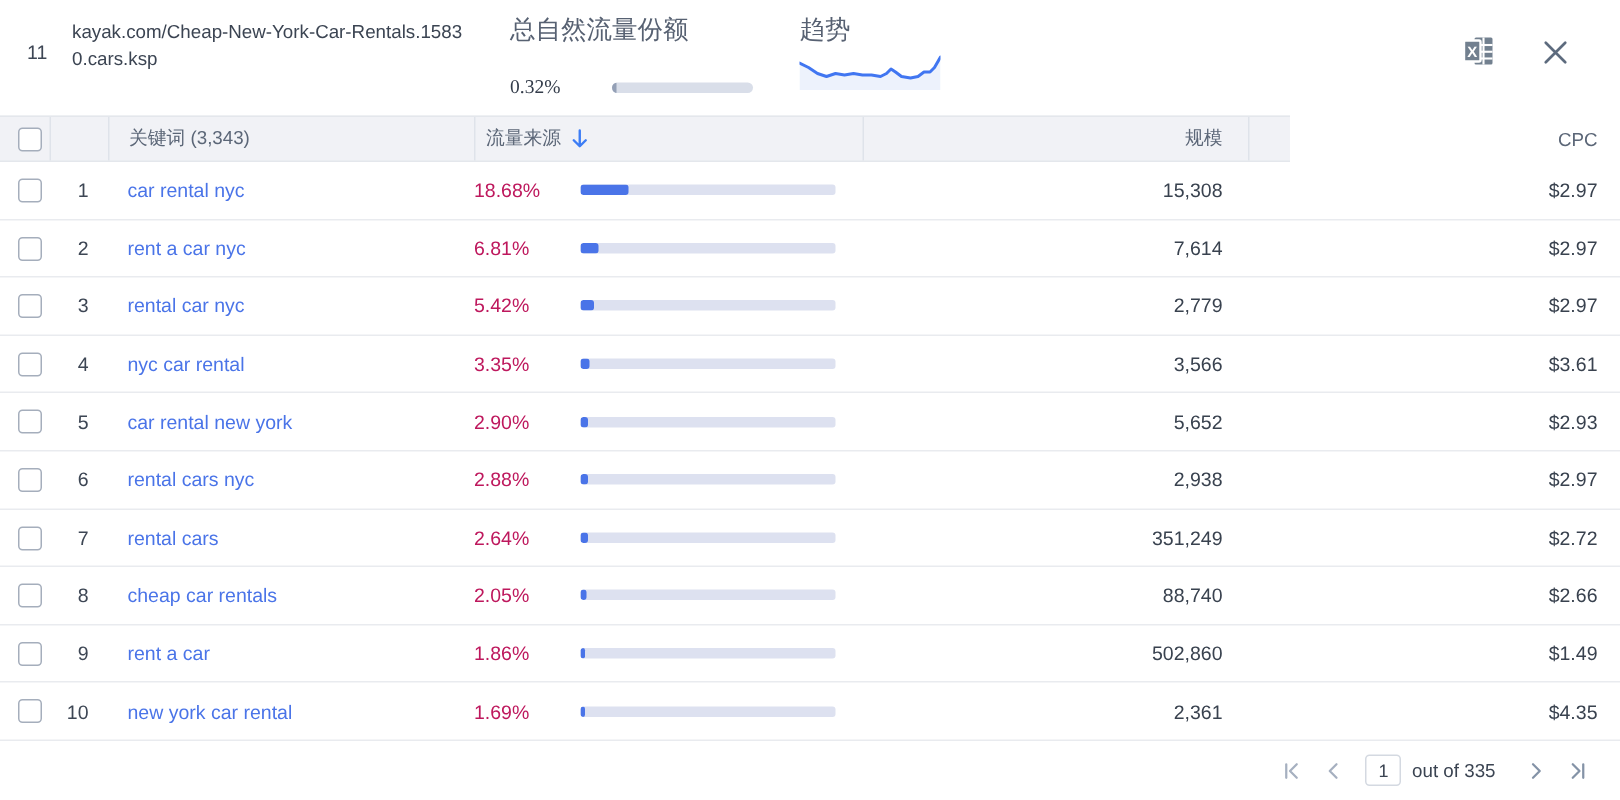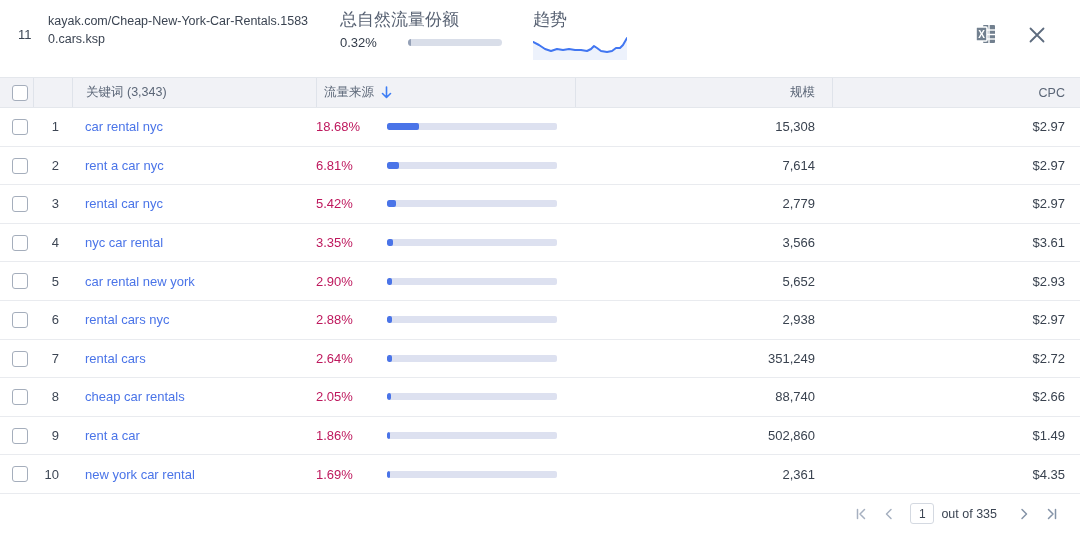--- a/index.html
+++ b/index.html
@@ -6,33 +6,33 @@
   body { background:#fff; font-family:"Liberation Sans", sans-serif; }
   .app { position:relative; width:1080px; height:533px; background:#fff; overflow:hidden; }
 
   
   .panel-header { position:absolute; top:0; left:0; width:1080px; height:77px; background:#fff; }
   .row-index { position:absolute; left:18px; top:27px; font-size:13px; color:#3d4654; }
   .url-link { position:absolute; left:48px; top:13px; width:268px; font-size:12.5px; line-height:17.5px;
               color:#3b4452; word-break:break-all; text-decoration:none; cursor:pointer; }
   .metric { position:absolute; left:340px; top:8px; }
   .metric-label { font-size:17px; color:#576172; }
-  .metric-row { margin-top:4px; display:flex; align-items:center; }
+  .metric-row { margin-top:19px; display:flex; align-items:center;font-family:Liberation Serif, serif; }
   .metric-value { font-size:13px; color:#333c4a; width:68px; }
   .mini-progress { width:94px; height:7px; background:#d9dee9; border-radius:3.5px; overflow:hidden; }
   .mini-fill { display:block; width:3px; height:100%; background:#94a0b6; }
   .trend { position:absolute; left:533px; top:8px; }
   .trend svg { display:block; margin-top:5px; }
   .icon-btn { position:absolute; cursor:pointer; display:flex; align-items:center; justify-content:center; }
   .excel-btn { left:974px; top:22px; width:24px; height:24px; }
   .close-btn { left:1027px; top:25px; width:20px; height:20px; }
 
   
   .grid6 { display:grid; grid-template-columns:33px 39px 244px 259px 257px 248px; }
-  .thead { position:absolute; top:77px; left:0; width:1080px; height:31px; background:#f1f2f6;
+  .thead { position:absolute; top:77px; left:0; width:860px; height:31px; background:#f1f2f6;
            border-top:1px solid #e4e7ec; border-bottom:1px solid #e4e7ec; }
   .th { display:flex; align-items:center; font-size:12.5px; color:#5b6677; height:100%; }
   .th + .th { border-left:1px solid #dfe3ea; }
   .th-check { padding-left:12px; }
   .th-keyword { padding-left:13px; }
   .th-traffic { padding-left:7px; gap:7px; }
   .th-volume { justify-content:flex-end; padding-right:17px; }
   .th-cpc { justify-content:flex-end; padding-right:15px; }
 
   .tbody { position:absolute; top:108px; left:0; width:1080px; }

